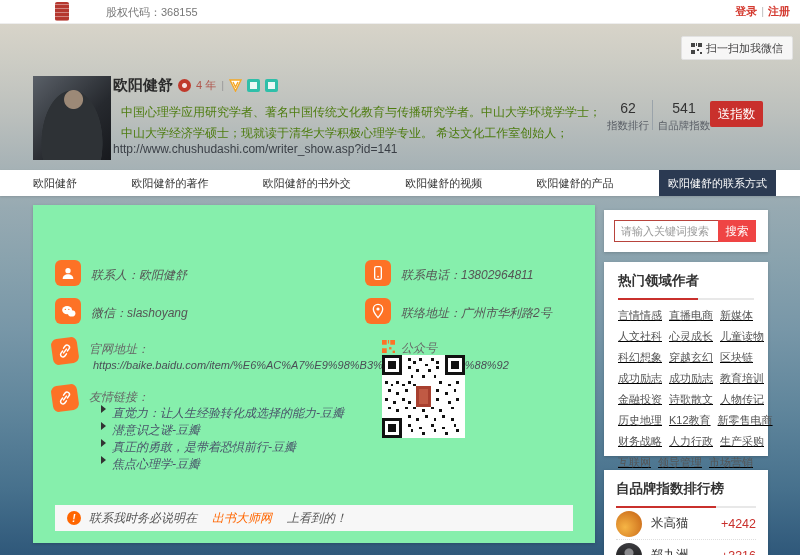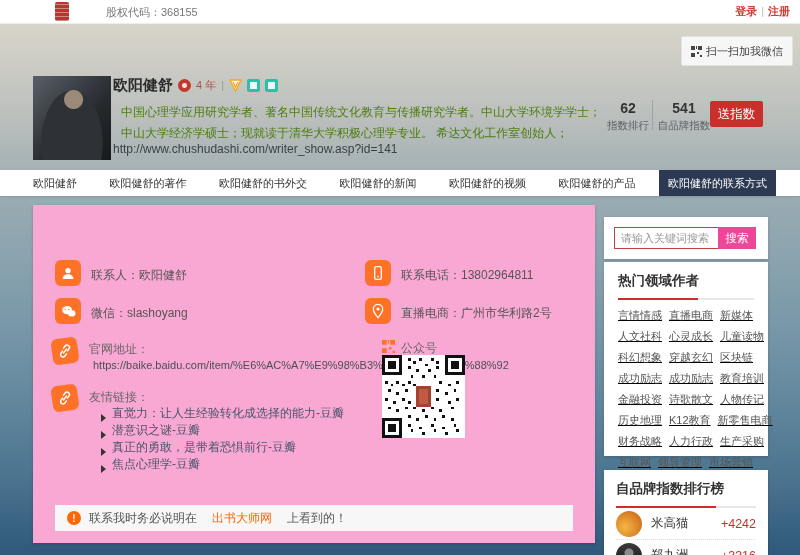--- a/index.html
+++ b/index.html
@@ -12,76 +12,76 @@
       #97aab2 185px,#8aa3ae 235px,#7897a8 305px,#60869c 385px,#47718d 465px,#2f587a 532px);}
   
   #topbar{left:0;top:0;width:800px;height:23px;background:#fff;border-bottom:1px solid #eee;}
   #logo{left:55px;top:2px;width:14px;height:19px;background:#b5372f;border-radius:2px;
         background-image:repeating-linear-gradient(0deg,rgba(255,255,255,.4) 0 1px,transparent 1px 4px);}
   #stock{left:106px;top:5px;font-size:11px;color:#777;}
   #auth{right:10px;top:4px;font-size:11px;font-weight:bold;}
   #auth a{color:#d43a30;text-decoration:none;cursor:pointer;}
   #auth .sep{color:#bbb;margin:0 4px;font-weight:normal;}
   
-  #wechat-scan{left:681px;top:36px;width:112px;height:30px;background:rgba(250,250,250,.92);
+  #wechat-scan{left:681px;top:36px;width:112px;height:24px;background:rgba(250,250,250,.92);
         border:1px solid #e2e2e2;border-radius:2px;display:flex;align-items:center;justify-content:center;
         gap:4px;font-size:11px;color:#444;cursor:pointer;padding:0;}
   
   #avatar{left:33px;top:76px;width:78px;height:84px;
         background:radial-gradient(circle at 52% 28%,#9c8977 0 9px,transparent 10px),
         radial-gradient(ellipse at 50% 80%,#2e3236 0 55%,transparent 56%),
         linear-gradient(135deg,#5a6068,#26292e 60%,#17191d);}
   #name-row{left:113px;top:76px;height:18px;display:flex;align-items:center;gap:5px;}
   #name-row .name{font-size:15px;font-weight:bold;color:#2b2b2b;}
   .badge-red{width:13px;height:13px;border-radius:50%;background:#c0392b;display:inline-block;
         background-image:radial-gradient(circle at 50% 50%,rgba(255,255,255,.85) 0 2px,transparent 3px);}
   #name-row .years{font-size:11px;color:#b0544a;}
   #name-row .bar{font-size:11px;color:#999;}
   .badge-v{width:13px;height:13px;display:inline-block;}
   .badge-teal{width:13px;height:13px;border-radius:2px;background:#2fbfa9;display:inline-block;
         background-image:linear-gradient(rgba(255,255,255,.9),rgba(255,255,255,.9));
         background-size:7px 7px;background-position:3px 3px;background-repeat:no-repeat;}
   #desc{left:113px;top:94px;width:487px;font-size:12px;line-height:21px;color:#4d7c0f;margin:8px;}
   #purl{left:113px;top:142px;font-size:12px;color:#3a3f46;text-decoration:none;cursor:pointer;}
   .stat{top:100px;width:56px;text-align:center;}
-  .stat .v{font-size:14px;font-weight:bold;color:#333;}
+  .stat .v{font-size:14px;font-weight:normal;color:#333;}
   .stat .l{font-size:10.5px;color:#5a5f66;margin-top:3px;}
   #stat-divider{left:652px;top:100px;width:1px;height:30px;background:#9aa3aa;}
   #send-index{left:710px;top:101px;width:53px;height:26px;background:#c9302c;color:#fff;border:none;
         font-size:12.5px;border-radius:2px;cursor:pointer;font-family:inherit;}
   
   #tabs{left:0;top:170px;width:800px;height:26px;background:#fff;display:flex;
         justify-content:space-between;padding:0 24px;box-sizing:border-box;
         box-shadow:0 1px 2px rgba(0,0,0,.12);}
   #tabs a{font-size:11px;color:#333;line-height:26px;padding:0 9px;white-space:nowrap;
         text-decoration:none;cursor:pointer;}
   #tabs a.active{background:#2b3a52;color:#fff;}
   
-  #panel-left{left:33px;top:205px;width:562px;height:338px;background:#f9a8d4;
-        box-shadow:0 1px 3px rgba(0,0,0,.18);}
+  #panel-left{left:33px;top:205px;width:562px;height:338px;background:#86efac;
+        box-shadow:0 1px 3px rgba(0,0,0,.18);font-style:italic;}
   .cicon{width:26px;height:26px;border-radius:6px;background:#fd7226;display:flex;
         align-items:center;justify-content:center;}
   .ctext{font-size:12px;color:#555;}
   .small-label{font-size:12px;color:#666;}
   .url-text{font-size:11px;color:#4a4f56;text-decoration:none;cursor:pointer;}
-  .flink{font-size:12px;color:#49546a;text-decoration:none;cursor:pointer;display:flex;align-items:flex-end;gap:6px;}
+  .flink{font-size:12px;color:#49546a;text-decoration:none;cursor:pointer;display:flex;align-items:flex-start;gap:6px;}
   .flink .tri{width:0;height:0;border-left:5px solid #333;border-top:4px solid transparent;
         border-bottom:4px solid transparent;display:inline-block;}
   #notice{left:22px;top:300px;width:518px;height:26px;background:#f7f7f7;display:flex;
         align-items:center;gap:8px;padding-left:12px;box-sizing:border-box;font-size:12px;color:#555;}
   #notice .excl{width:14px;height:14px;border-radius:50%;background:#f60;color:#fff;font-size:10px;
         font-weight:bold;display:flex;align-items:center;justify-content:center;}
   #notice a{color:#f60;text-decoration:none;margin:0 15px;cursor:pointer;}
   
   .rpanel{left:604px;width:164px;background:#fff;box-shadow:0 1px 3px rgba(0,0,0,.18);box-sizing:border-box;}
-  #search-panel{top:217px;height:42px;display:flex;align-items:center;padding:0 10px;}
+  #search-panel{top:210px;height:42px;display:flex;align-items:center;padding:0 10px;}
   #search-input{width:104px;height:22px;border:1px solid #b8433c;border-right:none;box-sizing:border-box;
         font-size:11px;padding:0 6px;color:#333;outline:none;font-family:inherit;}
   #search-input::placeholder{color:#999;}
-  #search-btn{width:38px;height:22px;background:#ec4899;color:#fff;border:none;font-size:11.5px;
+  #search-btn{width:38px;height:22px;background:#ef4444;color:#fff;border:none;font-size:11.5px;
         cursor:pointer;font-family:inherit;padding:0;}
   #hot-panel{top:262px;height:194px;padding:10px 14px;}
   .panel-title{font-size:13.5px;font-weight:bold;color:#333;}
   .panel-divider{position:relative;height:2px;background:#e8e8e8;margin-top:8px;}
   .panel-divider .red{position:absolute;left:0;top:0;height:2px;background:#c9302c;}
   .tag-row{display:flex;gap:7px;margin-top:6px;white-space:nowrap;}
   .tag{font-size:11px;color:#555;cursor:pointer;}
   #rank-panel{top:470px;height:100px;padding:10px 12px;}
   .rank-row{display:flex;align-items:center;height:31px;border-bottom:1px dotted #ddd;cursor:pointer;}
   .rank-av{width:26px;height:26px;border-radius:50%;flex:none;}
@@ -141,21 +141,20 @@
       <div class="v">541</div>
       <div class="l">自品牌指数</div>
     </div>
     <button id="send-index" class="abs">送指数</button>
   </section>
 
   <nav id="tabs" class="abs">
     <a>欧阳健舒</a>
     <a>欧阳健舒的著作</a>
     <a>欧阳健舒的书外交</a>
-    <a>欧阳健舒的新闻</a>
     <a>欧阳健舒的视频</a>
     <a>欧阳健舒的产品</a>
     <a class="active">欧阳健舒的联系方式</a>
   </nav>
 
   <main id="panel-left" class="abs">
 
     <div class="cicon abs" style="left:22px;top:55px;">
       <svg width="16" height="16" viewBox="0 0 24 24">
           <circle cx="12" cy="8.5" r="4" fill="#fff"></circle>
@@ -179,21 +178,21 @@
           <circle cx="12.5" cy="9" r=".9" fill="#fd7226"></circle>
         </svg>
     </div>
     <div class="ctext abs" style="left:58px;top:100px;"><span>微信：</span><span>slashoyang</span></div>
     <div class="cicon abs" style="left:332px;top:93px;">
       <svg width="16" height="16" viewBox="0 0 24 24">
           <path d="M12 2c-3.9 0-7 3-7 7 0 5 7 13 7 13s7-8 7-13c0-4-3.1-7-7-7z" fill="none" stroke="#fff" stroke-width="2"></path>
           <circle cx="12" cy="9" r="2.4" fill="#fff"></circle>
         </svg>
     </div>
-    <div class="ctext abs" style="left:368px;top:100px;"><span>直播电商：</span><span>广州市华利路2号</span></div>
+    <div class="ctext abs" style="left:368px;top:100px;"><span>联络地址：</span><span>广州市华利路2号</span></div>
 
     <div class="cicon abs" style="left:19px;top:133px;transform:rotate(-8deg);">
       <svg width="16" height="16" viewBox="0 0 24 24" fill="none" stroke="#fff" stroke-width="2.2" stroke-linecap="round">
           <path d="M9.5 14.5l5-5"></path>
           <path d="M8.5 11.5l-2.8 2.8a3.6 3.6 0 0 0 5.1 5.1l2.8-2.8"></path>
           <path d="M15.5 12.5l2.8-2.8a3.6 3.6 0 0 0-5.1-5.1l-2.8 2.8"></path>
         </svg>
     </div>
     <div class="small-label abs" style="left:56px;top:136px;">官网地址：</div>
     <a class="url-text abs" style="left:60px;top:154px;">https://baike.baidu.com/item/%E6%AC%A7%E9%98%B3%E5%81%A5%E8%88%92</a>

